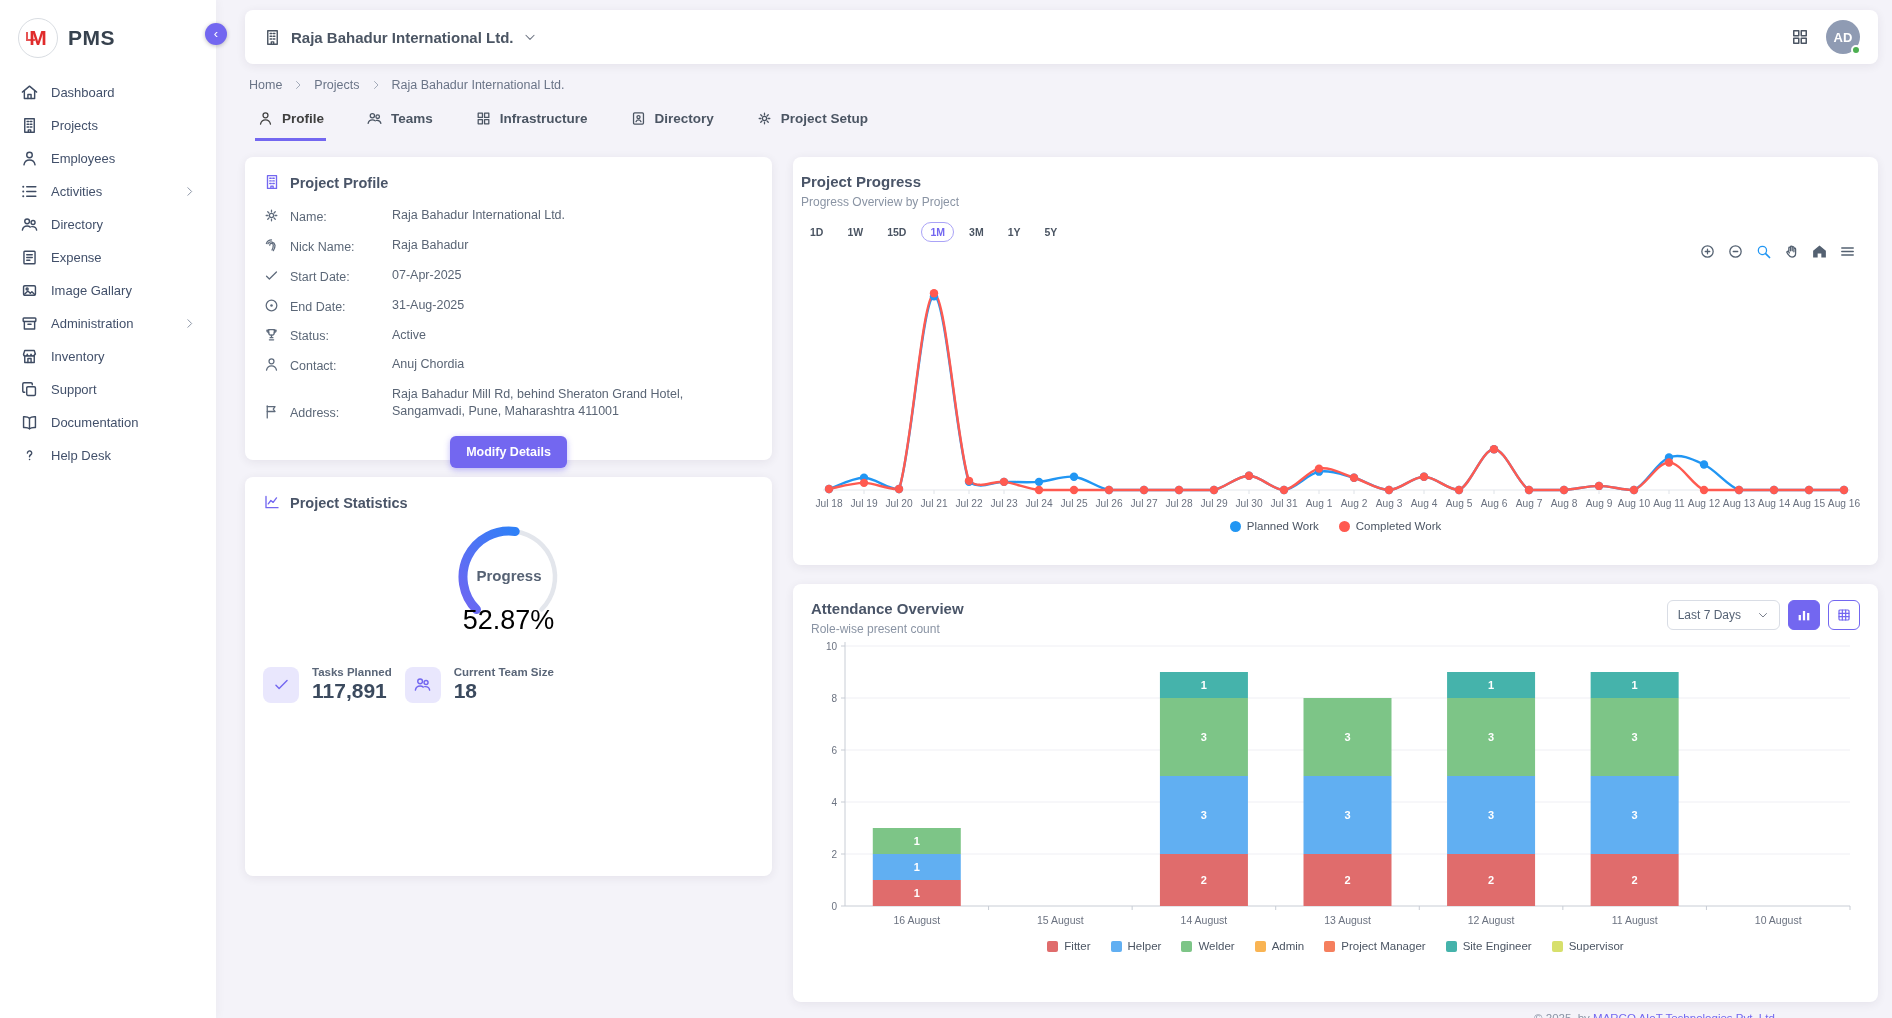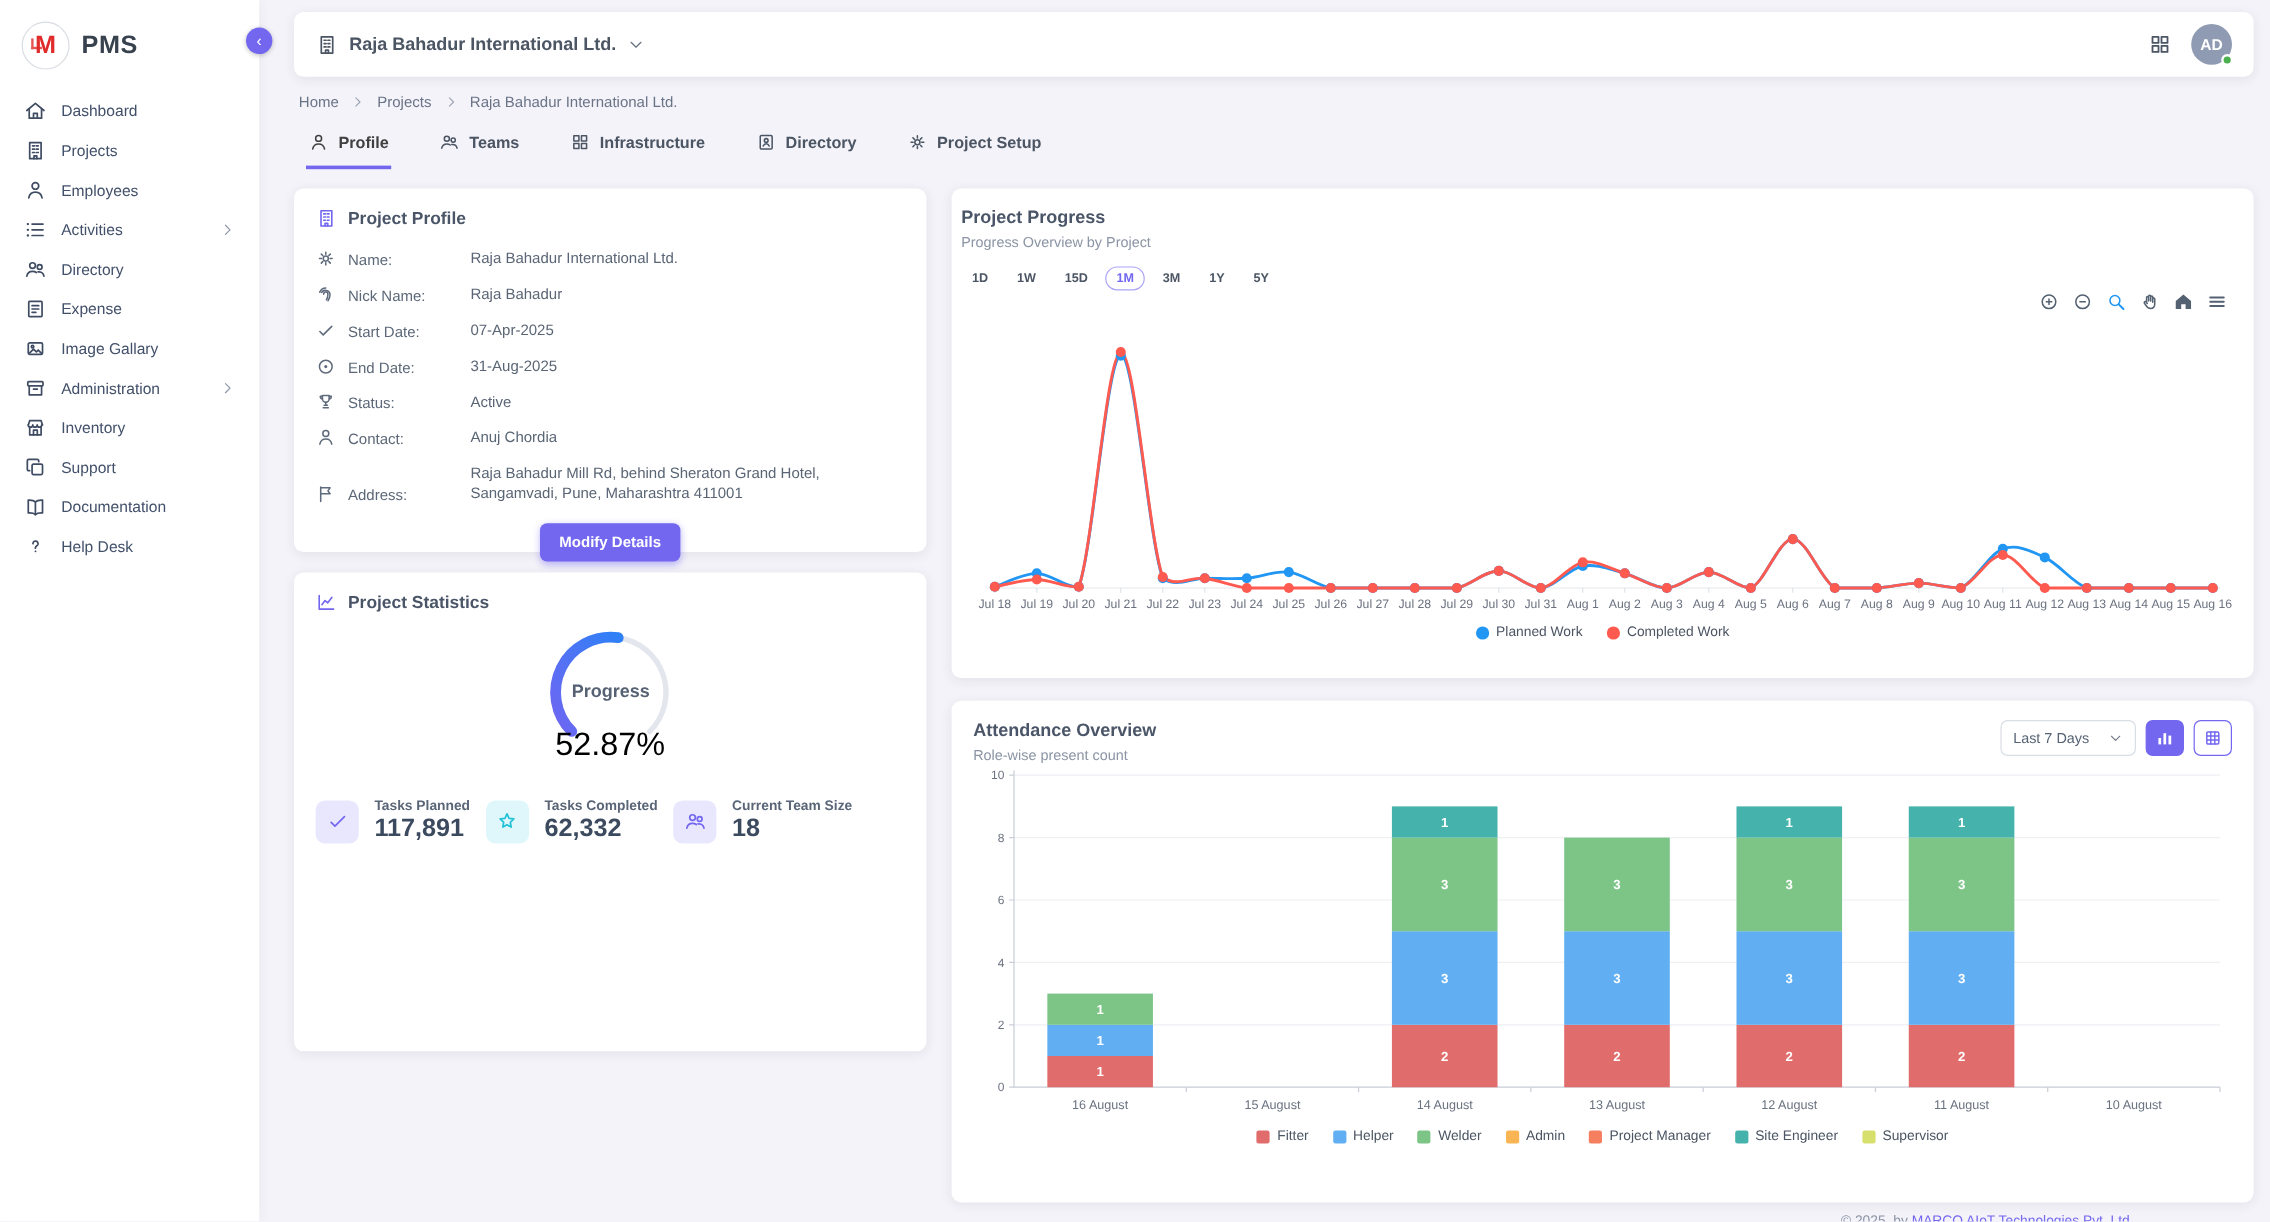--- a/index.html
+++ b/index.html
@@ -468,33 +468,20 @@
               <div class="stat-ic purple">
                 <span class="icon">
                   <svg viewBox="0 0 24 24" fill="none" stroke="currentColor" stroke-width="1.8" stroke-linecap="round" stroke-linejoin="round">
                     <path d="M5 13l4 4L19 7"></path>
                   </svg>
                 </span>
               </div>
               <div class="stat-texts">
                 <div class="slabel">Tasks Planned</div>
                 <div class="svalue">117,891</div>
-              </div>
-            </div>
-            <div class="stat-row">
-              <div class="stat-ic cyan">
-                <span class="icon">
-                  <svg viewBox="0 0 24 24" fill="none" stroke="currentColor" stroke-width="1.8" stroke-linecap="round" stroke-linejoin="round">
-                    <path d="M12 4l2.2 4.8 5 .6-3.7 3.5.9 5.1-4.4-2.5-4.4 2.5.9-5.1L4.8 9.4l5-.6z"></path>
-                  </svg>
-                </span>
-              </div>
-              <div class="stat-texts">
-                <div class="slabel">Tasks Completed</div>
-                <div class="svalue">62,332</div>
               </div>
             </div>
             <div class="stat-row">
               <div class="stat-ic purple">
                 <span class="icon">
                   <svg viewBox="0 0 24 24" fill="none" stroke="currentColor" stroke-width="1.8" stroke-linecap="round" stroke-linejoin="round">
                     <circle cx="9" cy="8" r="3"></circle>
                     <path d="M3 19c.6-3 2.8-5 6-5 1.6 0 3 .5 4 1.3"></path>
                     <circle cx="16.5" cy="9.5" r="2.5"></circle>
                     <path d="M14.8 14.7c2.8-.3 5.6 1.2 6.2 4.3"></path>

